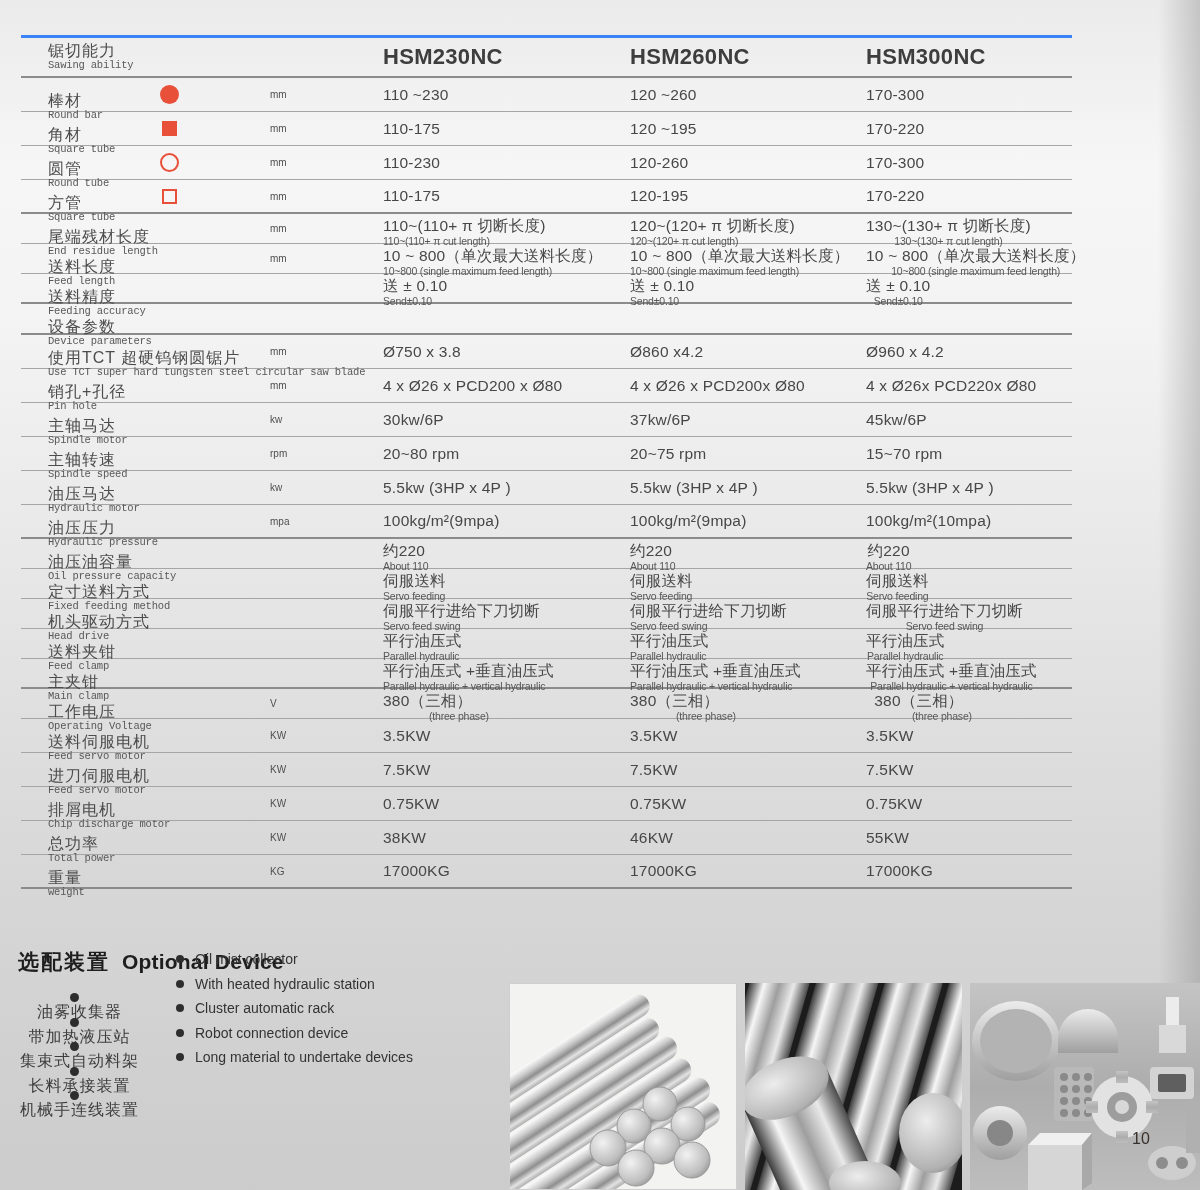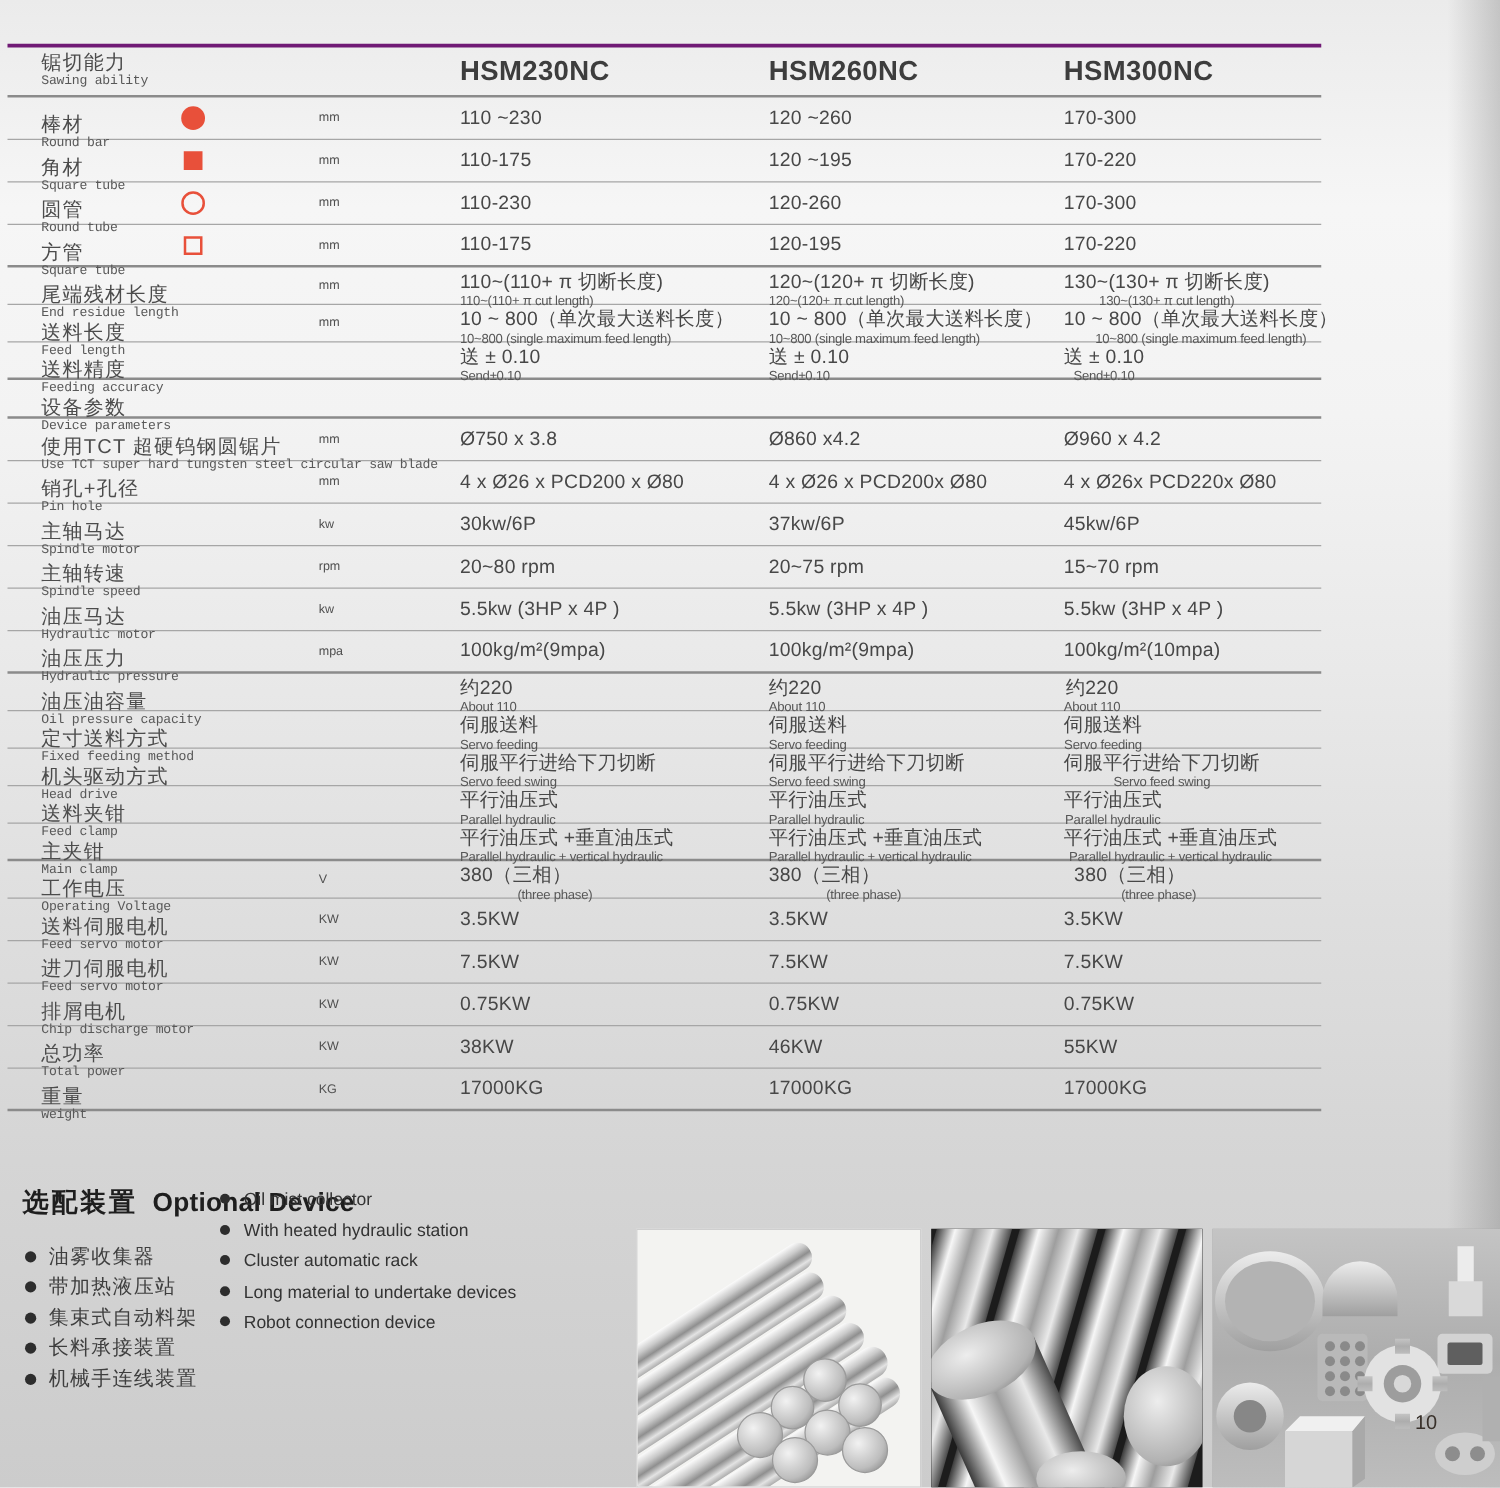--- a/index.html
+++ b/index.html
@@ -7,22 +7,22 @@
   body {
     position:relative; overflow:hidden;
     font-family:"Liberation Sans","DejaVu Sans",sans-serif;
     background:linear-gradient(180deg,#ebebeb 0%,#f6f6f6 14%,#f3f3f3 28%,#e9e9e9 45%,#dedede 62%,#d5d5d5 78%,#cccccc 100%);
     color:#4a4a4a;
   }
   .right-shade { position:absolute; top:0; right:0; width:42px; height:100%;
     background:linear-gradient(90deg,rgba(110,110,110,0) 0%,rgba(105,105,105,0.30) 100%); pointer-events:none; }
 
   
-  .spec-table { position:absolute; left:6px; top:35px; width:1051px;
-    border-top:3px solid #701a75; }
+  .spec-table { position:absolute; left:21px; top:35px; width:1051px;
+    border-top:3px solid #3b82f6; }
   .row { position:relative; border-bottom:1px solid #a6a6a6; }
   .row.b-strong { border-bottom:2px solid #8b8b8b; }
   .row.header { height:40px; }
   .row.spec { height:34px; }
   .row.spec.has-sub { height:30px; }
   .row.section { height:31px; }
 
   .c { position:absolute; top:0; height:100%; white-space:nowrap; }
   .c-label { left:27px; padding-top:14px; }
   .c-label .zh { font-size:16px; color:#4c4c4c; line-height:17px; letter-spacing:1px; }
@@ -48,21 +48,21 @@
   .shape.square-outline { width:15px; height:15px; border:2px solid #e8503a; background:transparent; }
 
   
   .opt-title { position:absolute; left:18px; top:948px; display:flex; align-items:baseline; gap:12px; }
   .opt-title .zh { font-size:21px; font-weight:bold; color:#1e1e1e; letter-spacing:2px; }
   .opt-title .en { font-size:21px; font-weight:bold; color:#1e1e1e; letter-spacing:0.2px; }
   .opt-list { position:absolute; list-style:none; }
   .opt-list li { display:flex; align-items:center; }
   .opt-list .dot { border-radius:50%; background:#2d2d2d; flex:0 0 auto; }
   .opt-list-zh { left:20px; top:993px; }
-  .opt-list-zh li { height:24.5px; font-size:16px; color:#3e3e3e; letter-spacing:1px; }
+  .opt-list-zh li { height:24.5px; font-size:16px; color:#3e3e3e; letter-spacing:1px;flex-direction:column; }
   .opt-list-zh .dot { width:9px; height:9px; margin-right:10px; }
   .opt-list-en { left:176px; top:947px; }
   .opt-list-en li { height:24.5px; font-size:14px; color:#333333; }
   .opt-list-en .dot { width:8px; height:8px; margin-right:11px; }
 
   
   .photo { position:absolute; top:983px; height:207px; overflow:hidden; }
   .photo svg { display:block; }
   .photo-1 { left:509px; width:228px; border:1px solid #cfcfcf; background:#f4f4f2; }
   .photo-2 { left:745px; width:217px; background:#222; }
@@ -545,25 +545,25 @@
     <li>
       <span class="dot"></span>
       <span>With heated hydraulic station</span>
     </li>
     <li>
       <span class="dot"></span>
       <span>Cluster automatic rack</span>
     </li>
     <li>
       <span class="dot"></span>
+      <span>Robot connection device</span>
+    </li>
+    <li>
+      <span class="dot"></span>
       <span>Long material to undertake devices</span>
-    </li>
-    <li>
-      <span class="dot"></span>
-      <span>Robot connection device</span>
     </li>
   </ul>
 
 <div class="photo photo-1" aria-label="round-steel-bars-photo">
   <svg width="228" height="207" viewBox="0 0 228 207">
     <defs>
       <linearGradient id="m1" x1="0" y1="0" x2="0" y2="1">
         <stop offset="0" stop-color="#fbfbfb"></stop>
           <stop offset="0.3" stop-color="#c9c9c9"></stop>
         <stop offset="0.55" stop-color="#8f8f8f"></stop>

